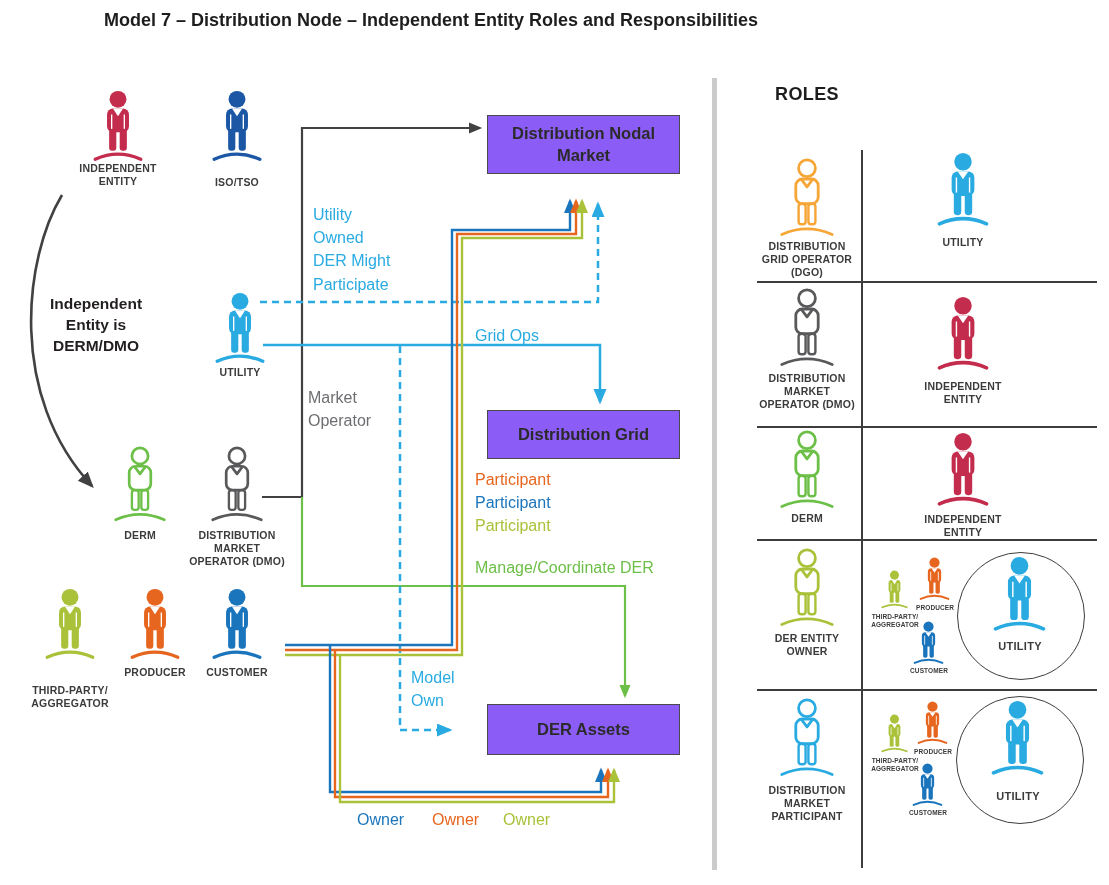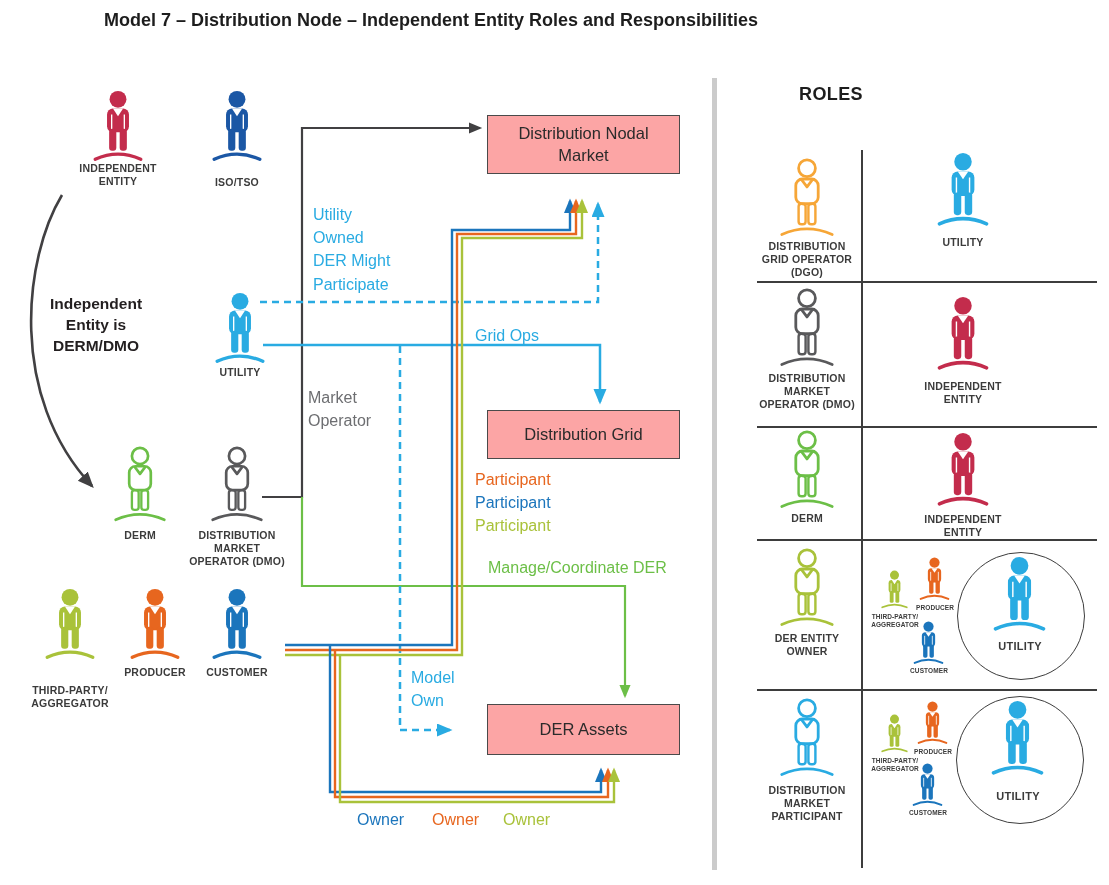--- a/index.html
+++ b/index.html
@@ -10,22 +10,22 @@
   .person{position:absolute;z-index:2;}
   .lbl{position:absolute;z-index:3;font-weight:bold;font-size:10.5px;line-height:1.22;color:#3b3b3b;
        text-align:center;white-space:pre-line;letter-spacing:0.2px;}
   .lbl-sm{position:absolute;z-index:4;font-weight:bold;font-size:6.5px;line-height:1.2;color:#3b3b3b;
        text-align:center;white-space:pre-line;letter-spacing:0.1px;}
   .lbl-md{position:absolute;z-index:4;font-weight:bold;font-size:11px;color:#3b3b3b;text-align:center;letter-spacing:0.3px;}
   .note{position:absolute;z-index:3;font-size:16px;line-height:1.45;white-space:pre-line;}
   .note-b{position:absolute;z-index:3;font-size:15.5px;line-height:1.35;font-weight:bold;color:#231f20;
        text-align:center;white-space:pre-line;}
   .hdr{position:absolute;z-index:3;font-size:18px;font-weight:bold;color:#1d1d1d;text-align:center;letter-spacing:0.4px;}
-  .box{position:absolute;z-index:2;background:#fca5a5;border:1.6px solid #4a4a4a;display:flex;align-items:center;
-       justify-content:center;text-align:center;font-size:16.5px;color:#2b2b2b;white-space:pre-line;line-height:1.3;}
+  .box{position:absolute;z-index:2;background:#8b5cf6;border:1.6px solid #4a4a4a;display:flex;align-items:center;
+       justify-content:center;text-align:center;font-size:16.5px;color:#2b2b2b;white-space:pre-line;line-height:1.3;font-weight:bold;}
   .vline{position:absolute;z-index:1;background:#3d3d3d;}
   .hline{position:absolute;z-index:1;background:#3d3d3d;}
   .divbar{position:absolute;z-index:1;background:#cbcbcb;}
   .circle{position:absolute;z-index:2;border:1.6px solid #3d3d3d;border-radius:50%;background:#fff;}
   .c-lblue{color:#29abe2}.c-orange{color:#e7661f}.c-blue{color:#1b75bc}
   .c-ygreen{color:#a9c23a}.c-green{color:#6cbf47}.c-gray{color:#6d6e71}
 </style>
 </head>
 <body>
 
@@ -145,30 +145,30 @@
   <div class="note c-lblue" style="left:313px;top:203px">Utility
 Owned
 DER Might
 Participate</div>
   <div class="note c-lblue" style="left:475px;top:324px">Grid Ops</div>
   <div class="note c-gray" style="left:308px;top:386px">Market
 Operator</div>
   <div class="note c-orange" style="left:475px;top:468px">Participant</div>
   <div class="note c-blue" style="left:475px;top:491px">Participant</div>
   <div class="note c-ygreen" style="left:475px;top:514px">Participant</div>
-  <div class="note c-green" style="left:488px;top:556px">Manage/Coordinate DER</div>
+  <div class="note c-green" style="left:475px;top:556px">Manage/Coordinate DER</div>
   <div class="note c-lblue" style="left:411px;top:666px">Model
 Own</div>
   <div class="note c-blue" style="left:357px;top:808px">Owner</div>
   <div class="note c-orange" style="left:432px;top:808px">Owner</div>
   <div class="note c-ygreen" style="left:503px;top:808px">Owner</div>
 
   <div class="divbar" style="left:712px;top:78px;width:5px;height:792px"></div>
 
-  <div class="hdr" style="left:776px;top:84px;width:110px">ROLES</div>
+  <div class="hdr" style="left:752px;top:84px;width:110px">ROLES</div>
 
   <div class="vline" style="left:861px;top:150px;width:1.6px;height:718px"></div>
   <div class="hline" style="left:757px;top:281px;width:340px;height:1.6px"></div>
   <div class="hline" style="left:757px;top:426px;width:340px;height:1.6px"></div>
   <div class="hline" style="left:757px;top:539px;width:340px;height:1.6px"></div>
   <div class="hline" style="left:757px;top:689px;width:340px;height:1.6px"></div>
 
   <svg class="person" style="left:777px;top:158px;width:60px;height:84px" viewBox="0 0 64 90">
       <use href="#p-outline" color="#f6a637"></use>
     </svg>

